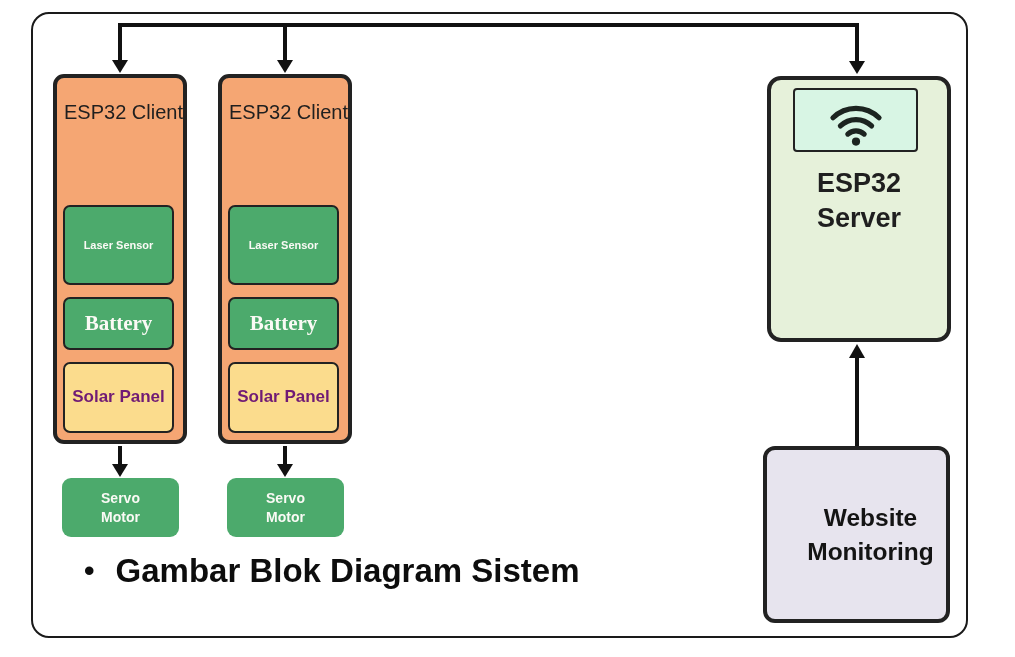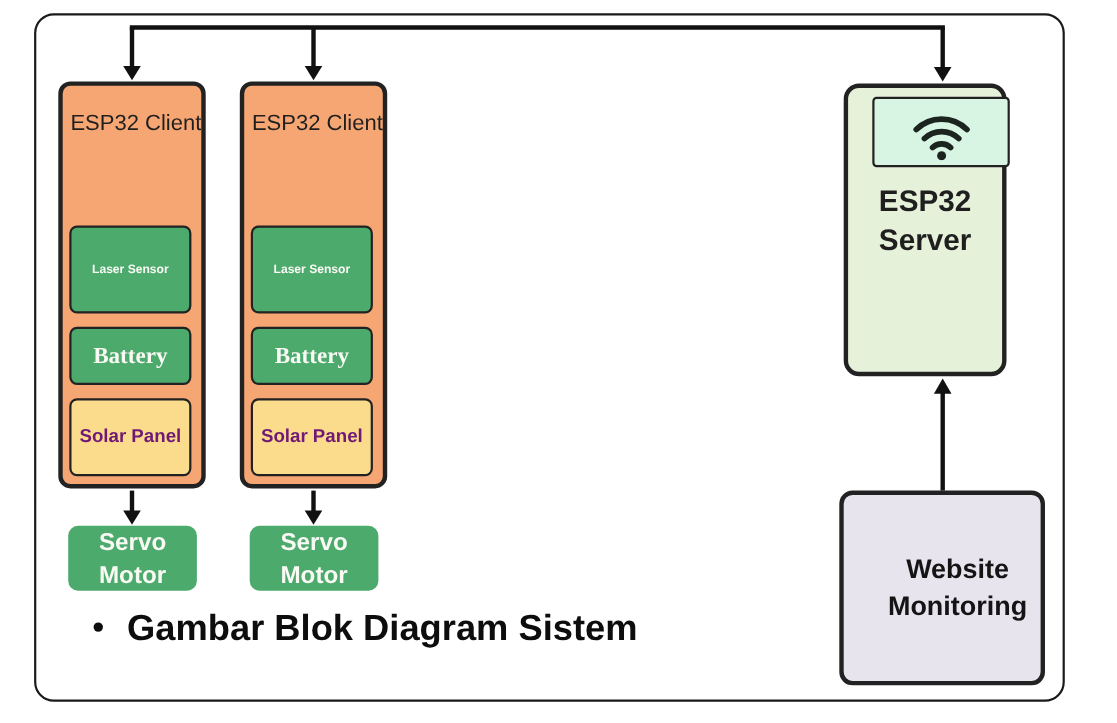--- a/index.html
+++ b/index.html
@@ -58,32 +58,32 @@
   }
   .comp.laser  { top: 127px; height: 80px; background: var(--component-green); color: var(--text-light); font-size: 11px; }
   .comp.battery{ top: 219px; height: 53px; background: var(--component-green); color: var(--text-light); font-size: 21px; font-family: Liberation Serif, serif; }
   .comp.solar  { top: 284px; height: 71px; background: var(--solar-yellow);   color: #701a75;          font-size: 17px; text-align: right; }
   
   .servo {
     position: absolute;
     width: 117px; height: 59px;
     background: var(--component-green);
     border-radius: 9px;
-    display: flex; align-items: flex-start; justify-content: center;
+    display: flex; align-items: center; justify-content: center;
     text-align: center;
     color: var(--text-light);
-    font-size: 22px; font-weight: bold; line-height: 1.35;
+    font-size: 14px; font-weight: bold; line-height: 1.35;
   }
   .servo-1 { left: 62px;  top: 478px; }
   .servo-2 { left: 227px; top: 478px; }
   
   .server {
     position: absolute;
     left: 767px; top: 76px;
-    width: 148px; height: 266px;
+    width: 184px; height: 266px;
     background: var(--server-bg);
     border: 4px solid var(--border-dark);
     border-radius: 14px;
     box-sizing: border-box;
   }
   .wifi-box {
     position: absolute;
     left: 22px; top: 8px;
     width: 125px; height: 64px;
     background: var(--wifi-bg);

